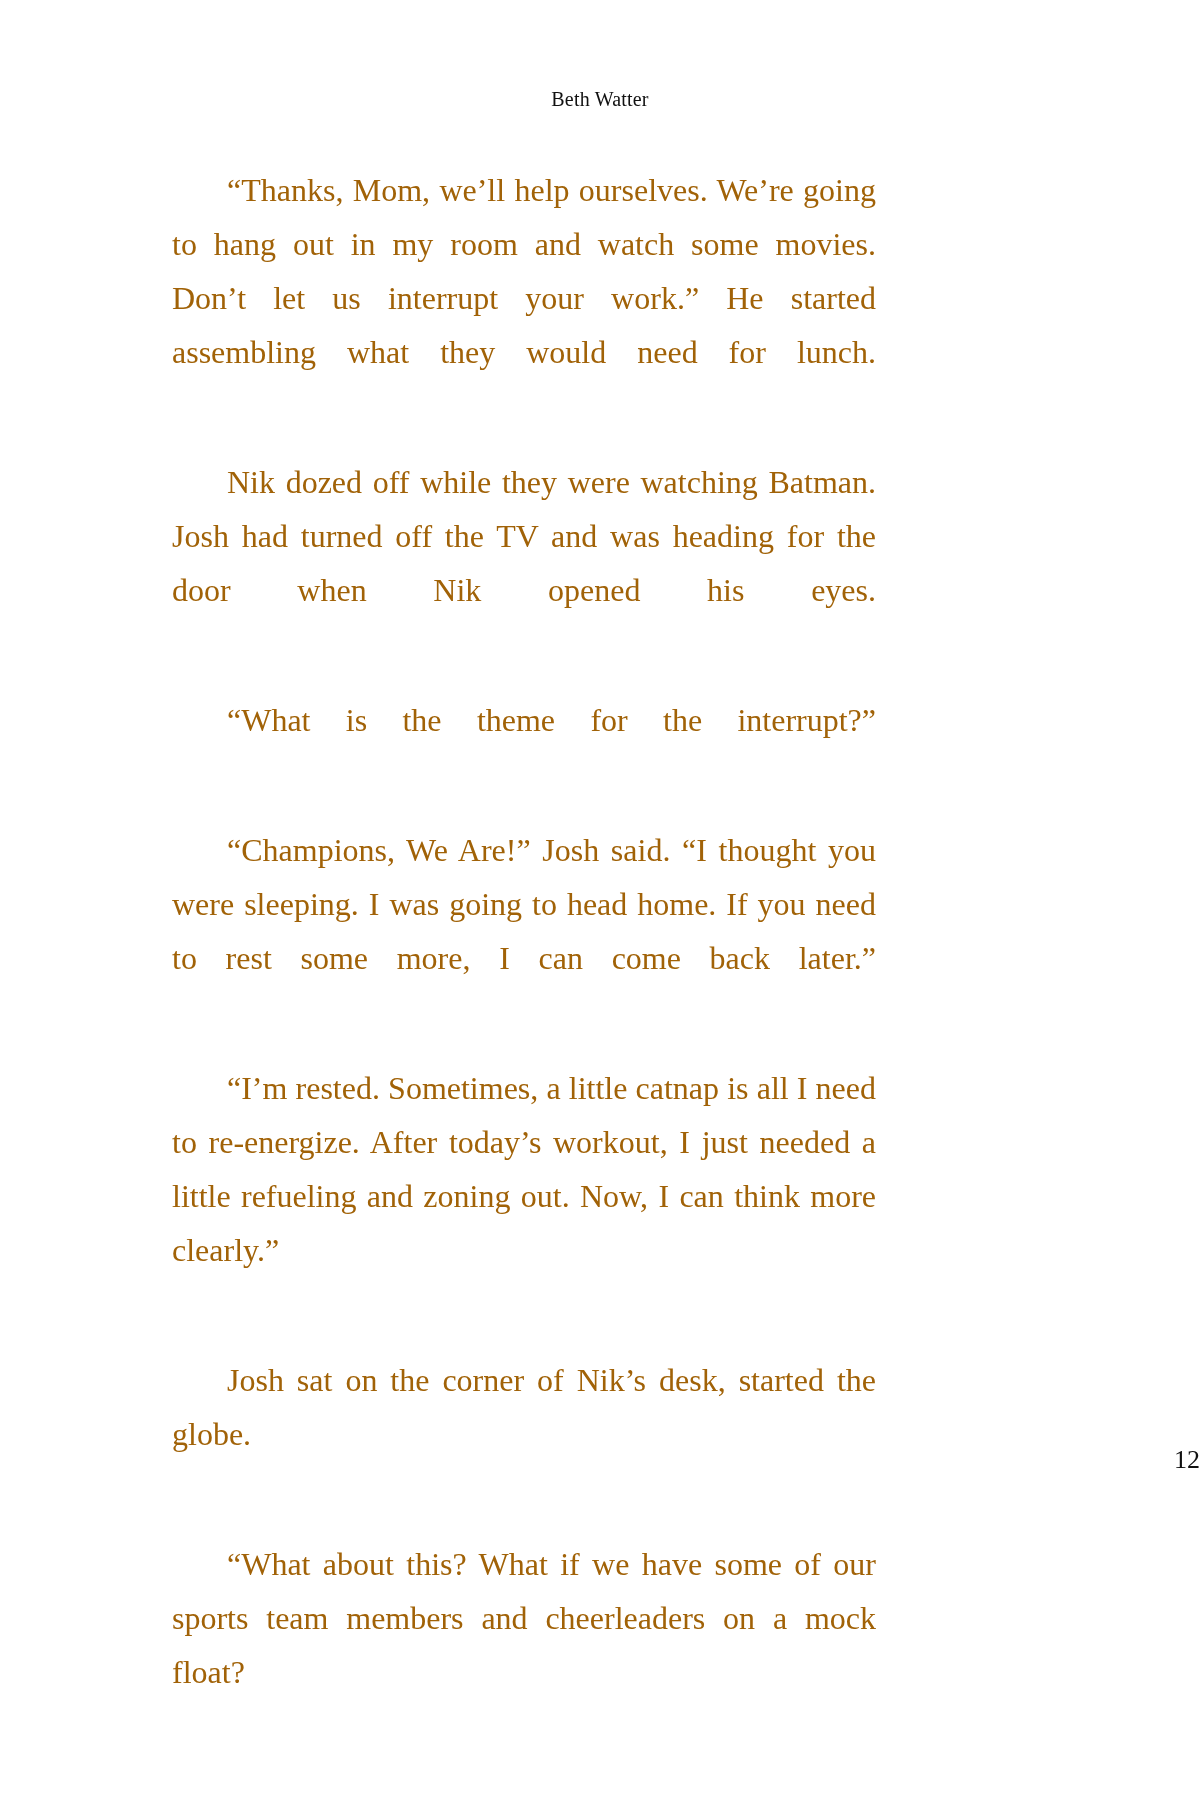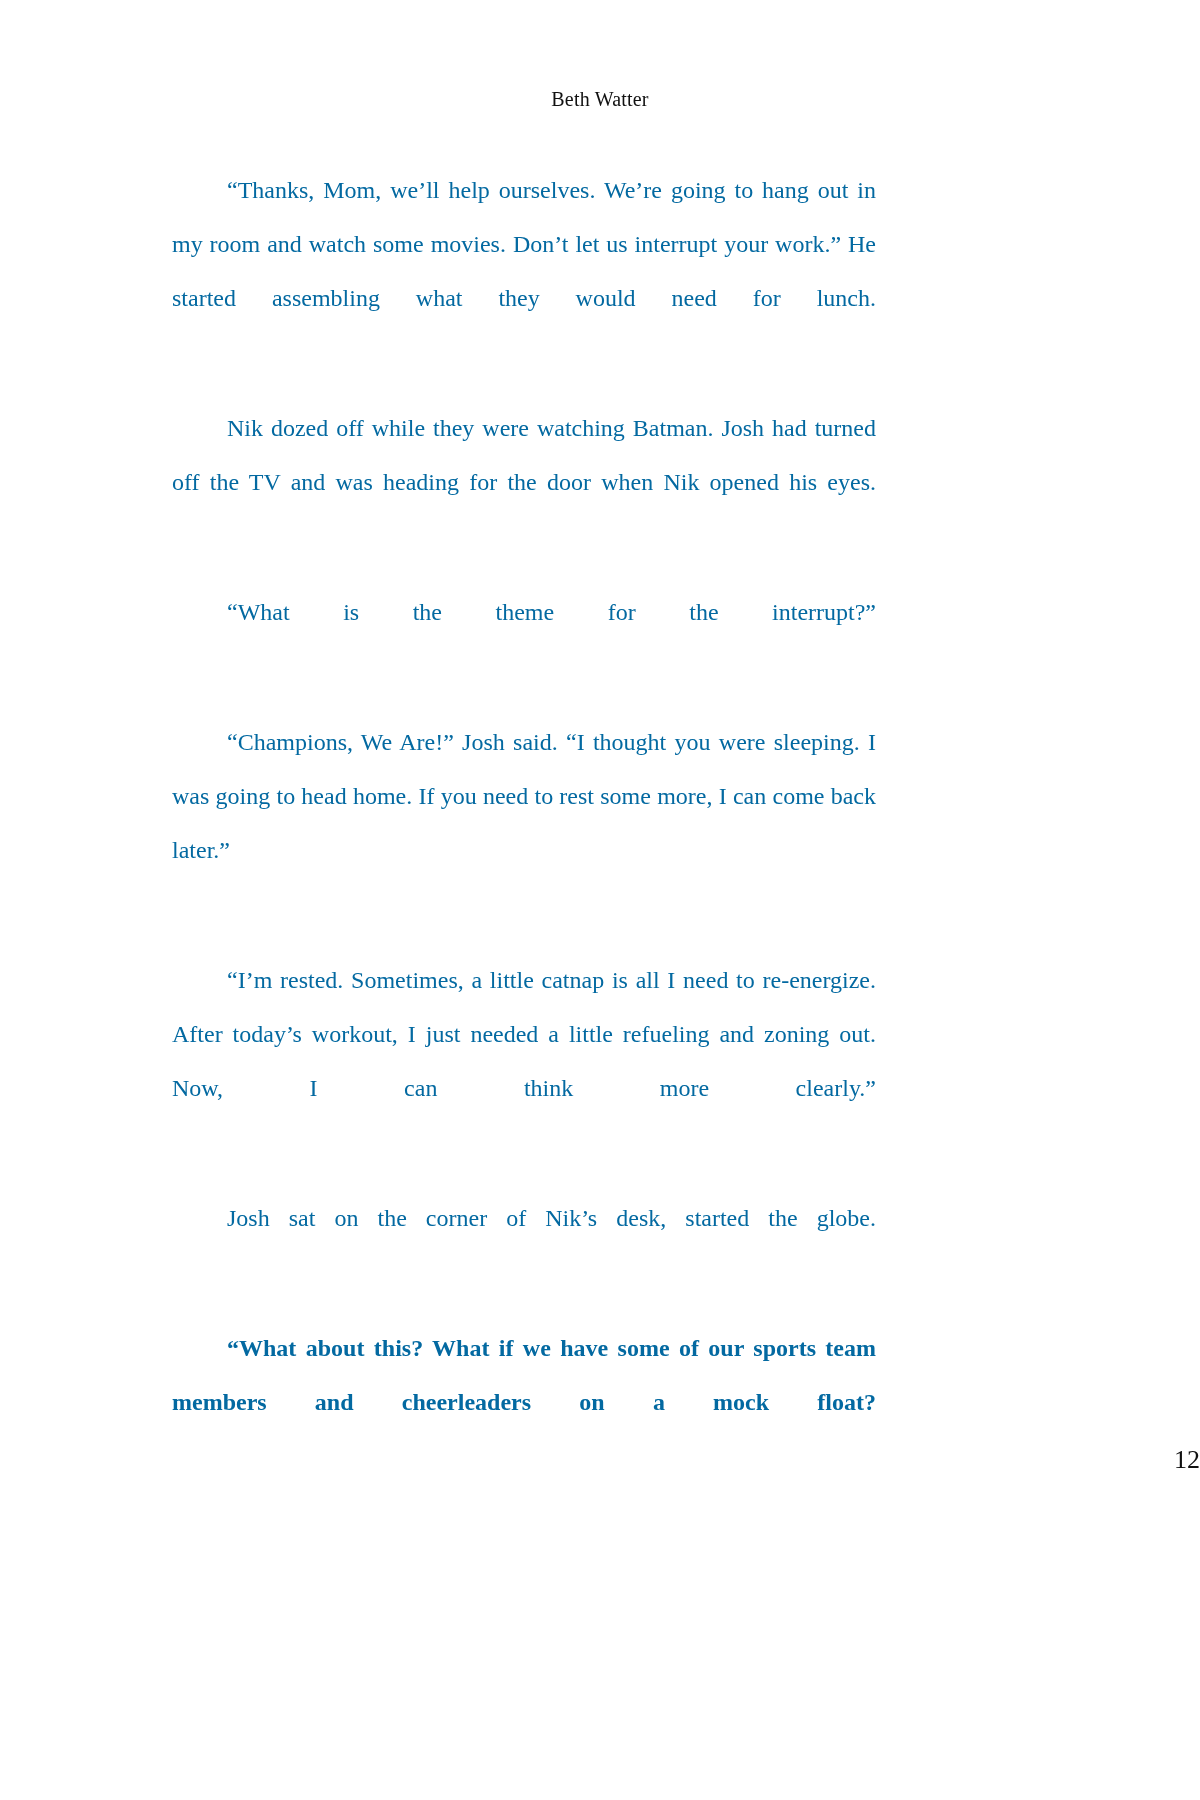--- a/index.html
+++ b/index.html
@@ -32,33 +32,32 @@
     color: #111111;
   }
   .text-block {
     position: absolute;
     top: 163px;
     left: 172px;
     width: 704px;
   }
   .para {
     margin: 0 0 22px 0;
-    font-size: 24px;
+    font-size: 32px;
     line-height: 54px;
     text-align: justify;
     text-justify: inter-word;
     text-indent: 55px;
-    color: #0369a1;
+    color: #a16207;
     -webkit-hyphens: none;
     hyphens: none;
     word-spacing: 0px;
   }
   .para:last-child {
     margin-bottom: 0;
-    font-weight: bold;
   }
   
   .para::after {
     content: "";
     display: inline-block;
     width: 100%;
   }
   .folio {
     position: absolute;
     top: 1443px;

